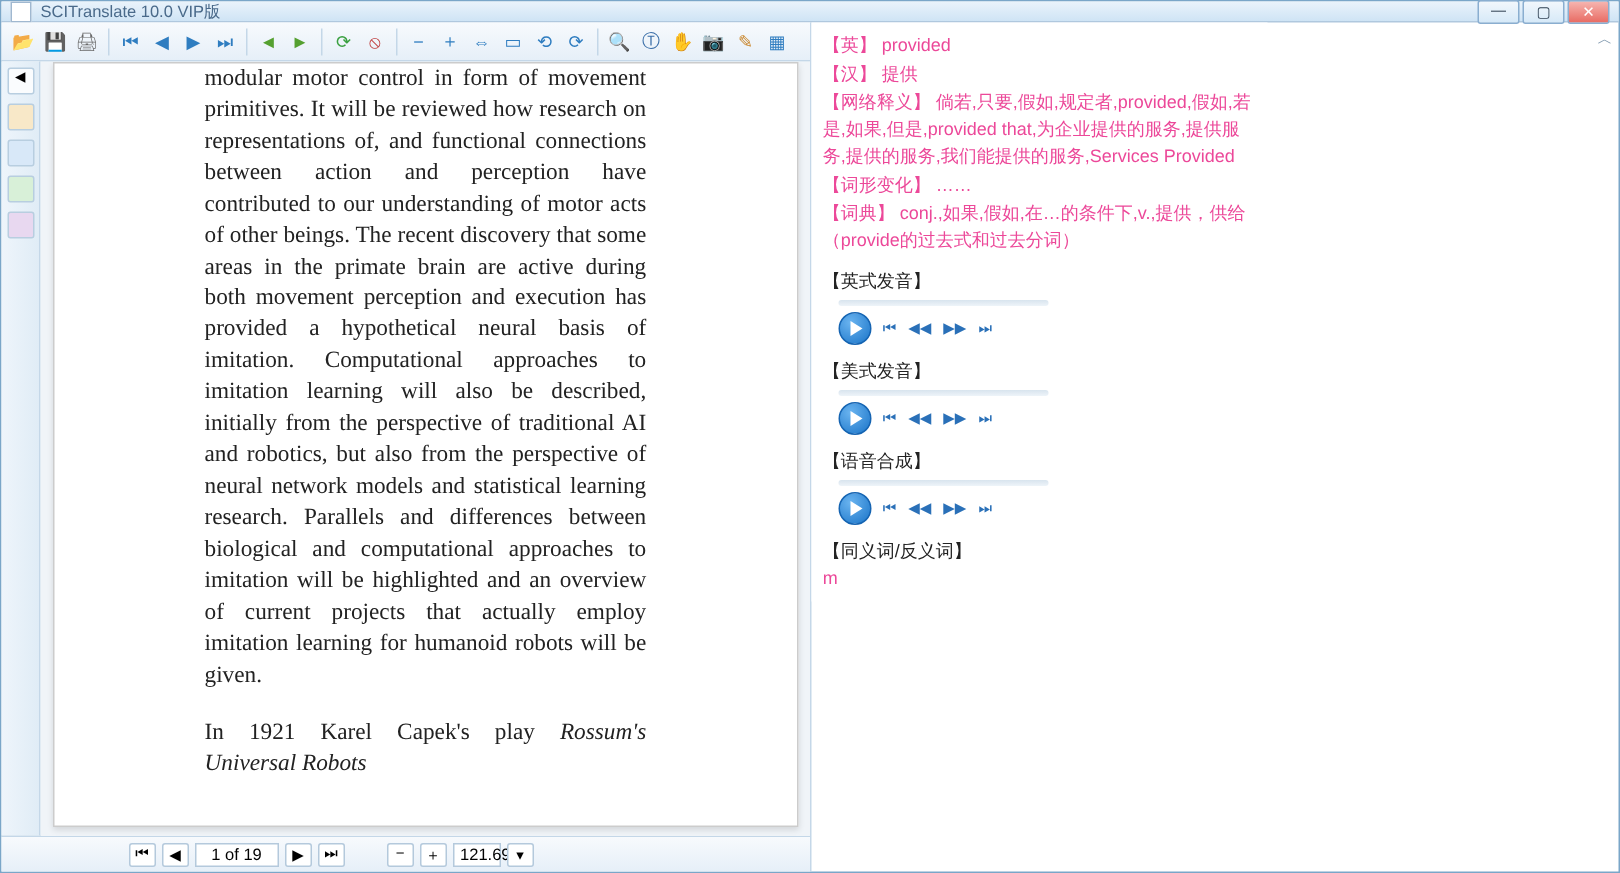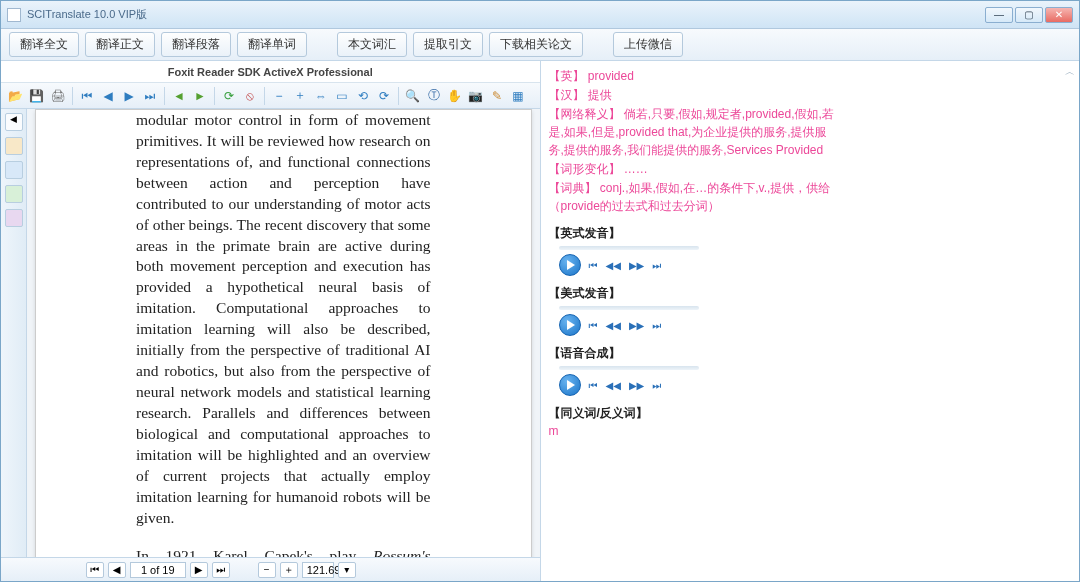--- a/index.html
+++ b/index.html
@@ -1,18 +1,18 @@
 <!DOCTYPE html>
 <html><head>
 <meta charset="utf-8">
 <style>
 * { box-sizing: border-box; margin: 0; padding: 0; }
 body { font-family: "Microsoft YaHei", Arial, sans-serif; font-size: 12px; background: #fff; overflow: hidden; }
 .window { width: 1080px; height: 582px; display: flex; flex-direction: column; border: 1px solid #7aa6c8; }
-.titlebar { height: 28px; background: linear-gradient(#eaf3fb,#cfe4f5); display: flex; align-items: center; padding: 0 6px; color: #4a6a8a; font-size: 11px; border-bottom: 1px solid #b0c8de; }
+.titlebar { height: 14px; background: linear-gradient(#eaf3fb,#cfe4f5); display: flex; align-items: center; padding: 0 6px; color: #4a6a8a; font-size: 11px; border-bottom: 1px solid #b0c8de; }
 .titlebar .icon { width: 14px; height: 14px; background: #fff; border: 1px solid #a0b8d0; margin-right: 6px; }
 .titlebar .spacer { flex: 1; }
 .winbtn { width: 28px; height: 16px; background: linear-gradient(#f2f7fc,#d6e9f8); border: 1px solid #8aaed0; border-radius: 2px; margin-left: 2px; display: flex; align-items: center; justify-content: center; font-size: 10px; color: #345; cursor: pointer; }
 .winbtn.close { background: linear-gradient(#f6b5b0,#e86b63); color: #fff; }
 .menubar { height: 32px; background: linear-gradient(#f7fafd,#e6eff8); border-bottom: 1px solid #c4d7e8; display: flex; align-items: center; padding: 0 8px; gap: 6px; }
 .menubtn { padding: 3px 10px; background: linear-gradient(#fefefe,#eaf2f9); border: 1px solid #b4c9dc; border-radius: 3px; font-size: 12px; color: #333; cursor: pointer; }
 .menubar .gap { width: 18px; }
 .content { flex: 1; display: flex; min-height: 0; }
 .docview { flex: 1; display: flex; flex-direction: column; border-right: 1px solid #c4d7e8; min-width: 0; }
 .doctitle { height: 22px; background: #fff; border-bottom: 1px solid #d8e4ee; display: flex; align-items: center; justify-content: center; font-size: 11px; font-weight: bold; color: #444; }
@@ -30,21 +30,21 @@
 .page .para1 { margin-bottom: 18px; }
 .page .para2 { }
 .statusbar { height: 24px; background: linear-gradient(#f7fafd,#e6eff8); border-top: 1px solid #c4d7e8; display: flex; align-items: center; padding: 0 6px; gap: 4px; font-size: 11px; }
 .sbtn { width: 18px; height: 16px; border: 1px solid #b4c9dc; background: #fff; border-radius: 2px; display: flex; align-items: center; justify-content: center; cursor: pointer; font-size: 10px; }
 .sfield { height: 16px; border: 1px solid #b4c9dc; background: #fff; padding: 0 4px; line-height: 15px; }
 .dictpane { width: 304px; background: #fff; display: flex; flex-direction: column; font-size: 12px; overflow-y: auto; padding: 6px 10px 6px 8px; line-height: 1.5; }
 .dictpane::-webkit-scrollbar { width: 16px; }
 .dictpane::-webkit-scrollbar-track { background: #eef4f9; border-left: 1px solid #d0dfec; }
 .dictpane::-webkit-scrollbar-thumb { background: linear-gradient(#d6e6f4,#b8d0e6); border: 1px solid #9abad6; border-radius: 2px; }
 .dictpane .entry { color: #ec4899; margin-bottom: 1px; }
-.dictpane .section { color: #222; margin-top: 8px; font-weight: bold; }
+.dictpane .section { color: #222; margin-top: 8px; font-weight: normal; }
 .audio { display: flex; align-items: center; gap: 6px; margin: 4px 0 4px 10px; }
 .audio .track { flex: 1; height: 4px; background: linear-gradient(#d8e4ee,#eef4f9); border-radius: 2px; max-width: 140px; }
 .playbtn { width: 22px; height: 22px; border-radius: 50%; background: radial-gradient(circle at 35% 30%, #6ab4f0, #1a74c8); border: 1px solid #1564b2; display: flex; align-items: center; justify-content: center; cursor: pointer; }
 .playbtn::after { content: ""; border-left: 8px solid #fff; border-top: 5px solid transparent; border-bottom: 5px solid transparent; margin-left: 2px; }
 .mediagrp { display: flex; align-items: center; gap: 8px; margin-left: 10px; }
 .mctl { color: #2a70b8; font-size: 10px; cursor: pointer; user-select: none; }
 .upcaret { position: absolute; top: 4px; right: 4px; color: #7f98ae; font-size: 10px; cursor: pointer; }
 .dictwrap { position: relative; flex:1; }
 </style>
 </head>
@@ -54,37 +54,24 @@
 
   <div class="titlebar">
     <div class="icon"></div>
     <span>SCITranslate 10.0 VIP版</span>
     <div class="spacer"></div>
     <div class="winbtn">—</div>
     <div class="winbtn">▢</div>
     <div class="winbtn close">✕</div>
   </div>
 
-  <div class="menubar">
-    <button class="menubtn">翻译全文</button>
-    <button class="menubtn">翻译正文</button>
-    <button class="menubtn">翻译段落</button>
-    <button class="menubtn">翻译单词</button>
-    <div class="gap"></div>
-    <button class="menubtn">本文词汇</button>
-    <button class="menubtn">提取引文</button>
-    <button class="menubtn">下载相关论文</button>
-    <div class="gap"></div>
-    <button class="menubtn">上传微信</button>
-  </div>
 
   <div class="content">
 
     <div class="docview">
-      <div class="doctitle">Foxit Reader SDK ActiveX Professional</div>
       <div class="toolbar" id="tbar">
           <div class="tbtn" style="color: rgb(201, 134, 44);">📂</div>
           <div class="tbtn" style="color: rgb(58, 110, 168);">💾</div>
           <div class="tbtn" style="color: rgb(106, 106, 106);">🖨</div>
           <div class="tsep"></div>
           <div class="tbtn" style="color: rgb(47, 125, 192);">⏮</div>
           <div class="tbtn" style="color: rgb(47, 125, 192);">◀</div>
           <div class="tbtn" style="color: rgb(47, 125, 192);">▶</div>
           <div class="tbtn" style="color: rgb(47, 125, 192);">⏭</div>
           <div class="tsep"></div>

